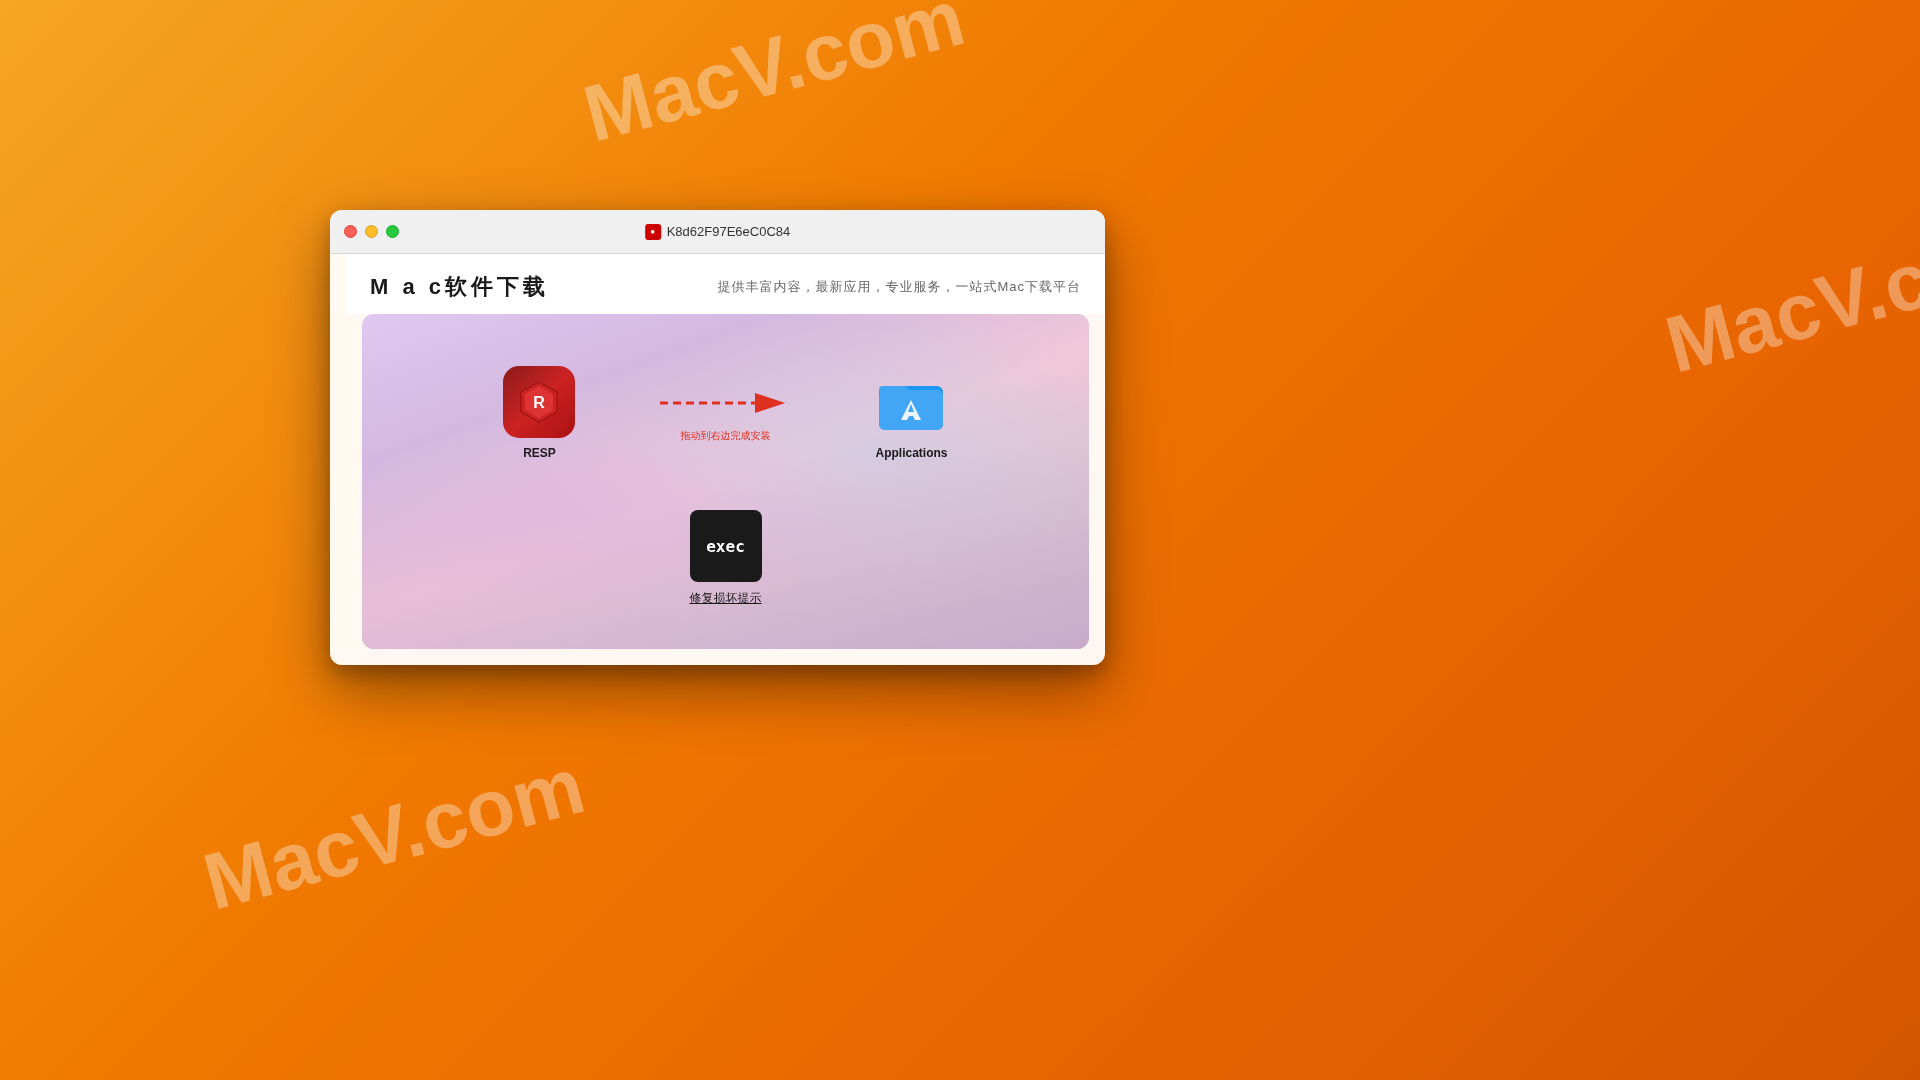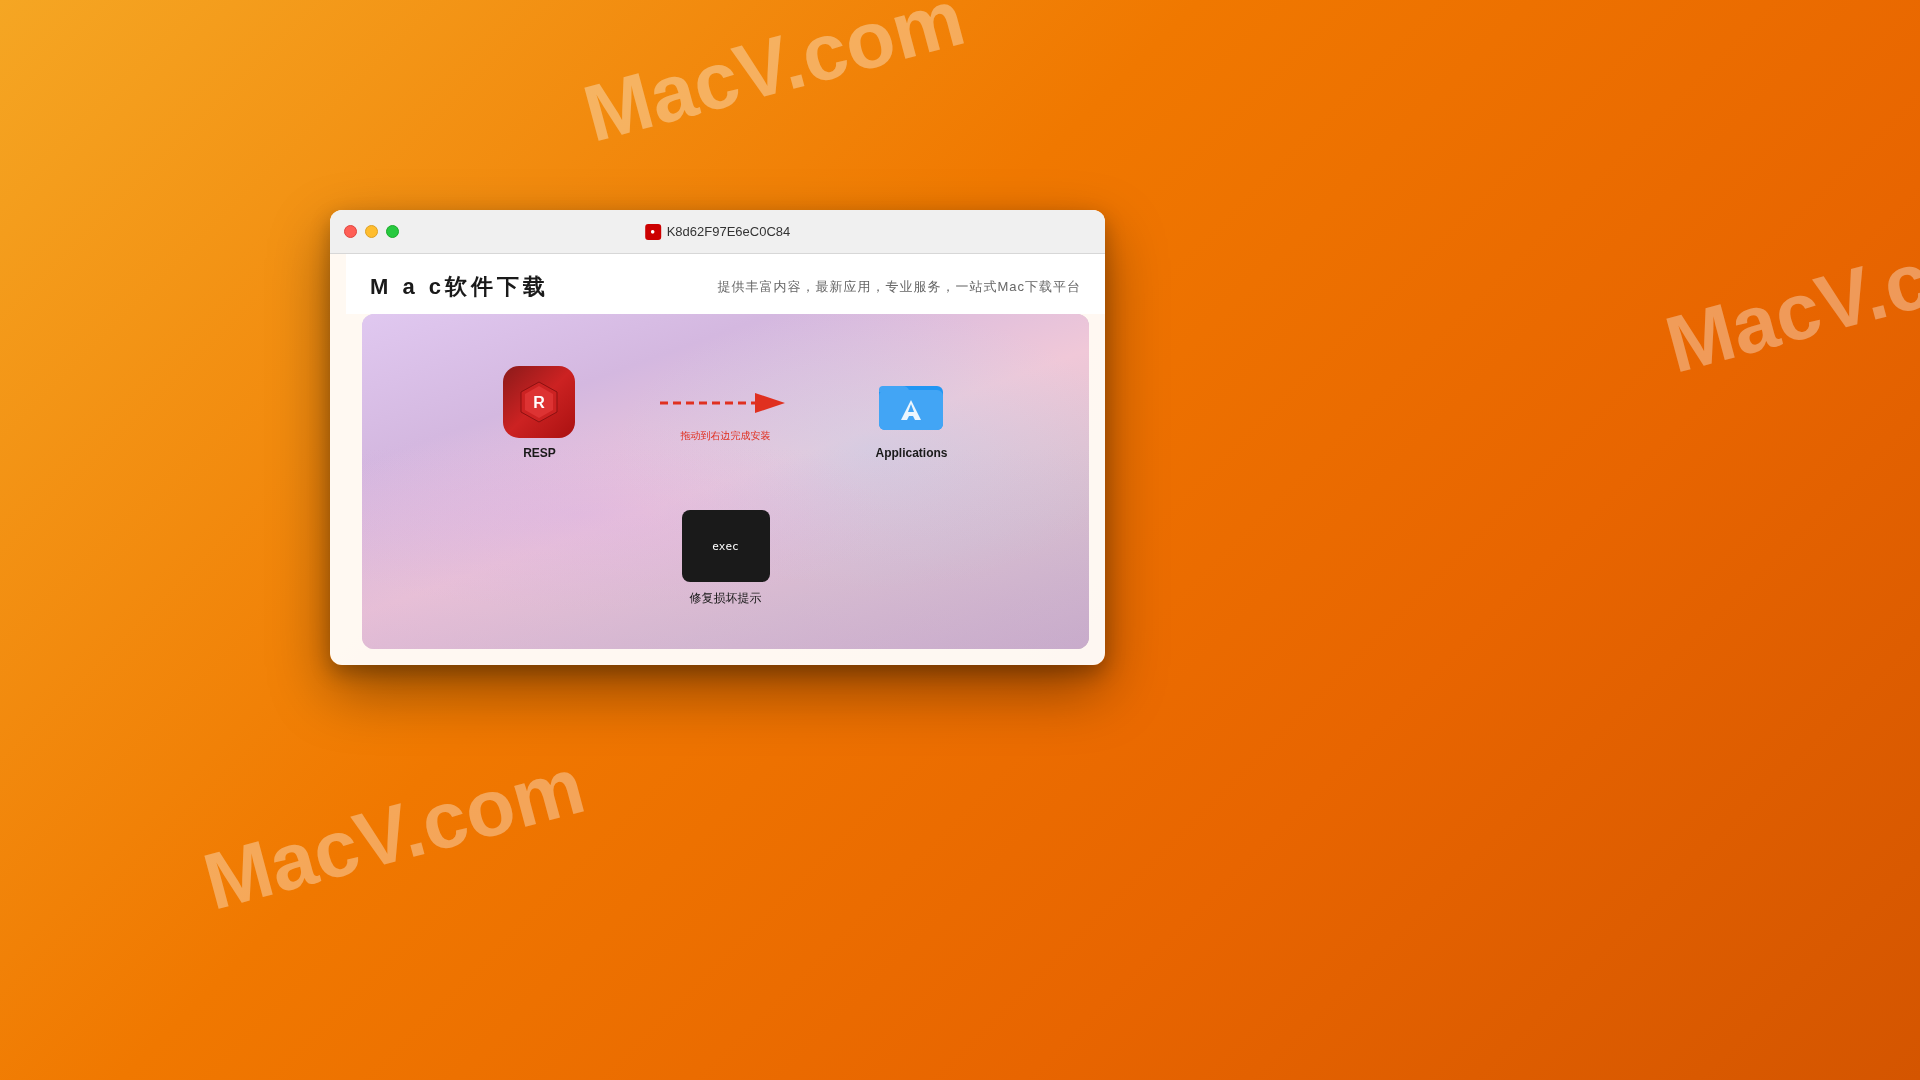--- a/index.html
+++ b/index.html
@@ -238,38 +238,39 @@
 
     
     .folder-icon {
       width: 72px;
       height: 72px;
       position: relative;
     }
 
     
     .exec-icon {
-      width: 88px;
+      width: 72px;
       height: 72px;
       background: #1a1a1a;
       border-radius: 8px;
       display: flex;
       align-items: center;
       justify-content: center;
       font-family: monospace;
-      font-size: 11px;
+      font-size: 16px;
       color: white;
-      font-weight: normal;
+      font-weight: bold;
     }
 
     .exec-label {
       font-size: 12px;
       color: #1a1a1a;
       font-weight: 500;
       text-align: center;
+      text-decoration: underline;
     }
 
     
     .arrow-svg {
       width: 140px;
       height: 40px;
     }
   </style>
 </head>
 <body>

